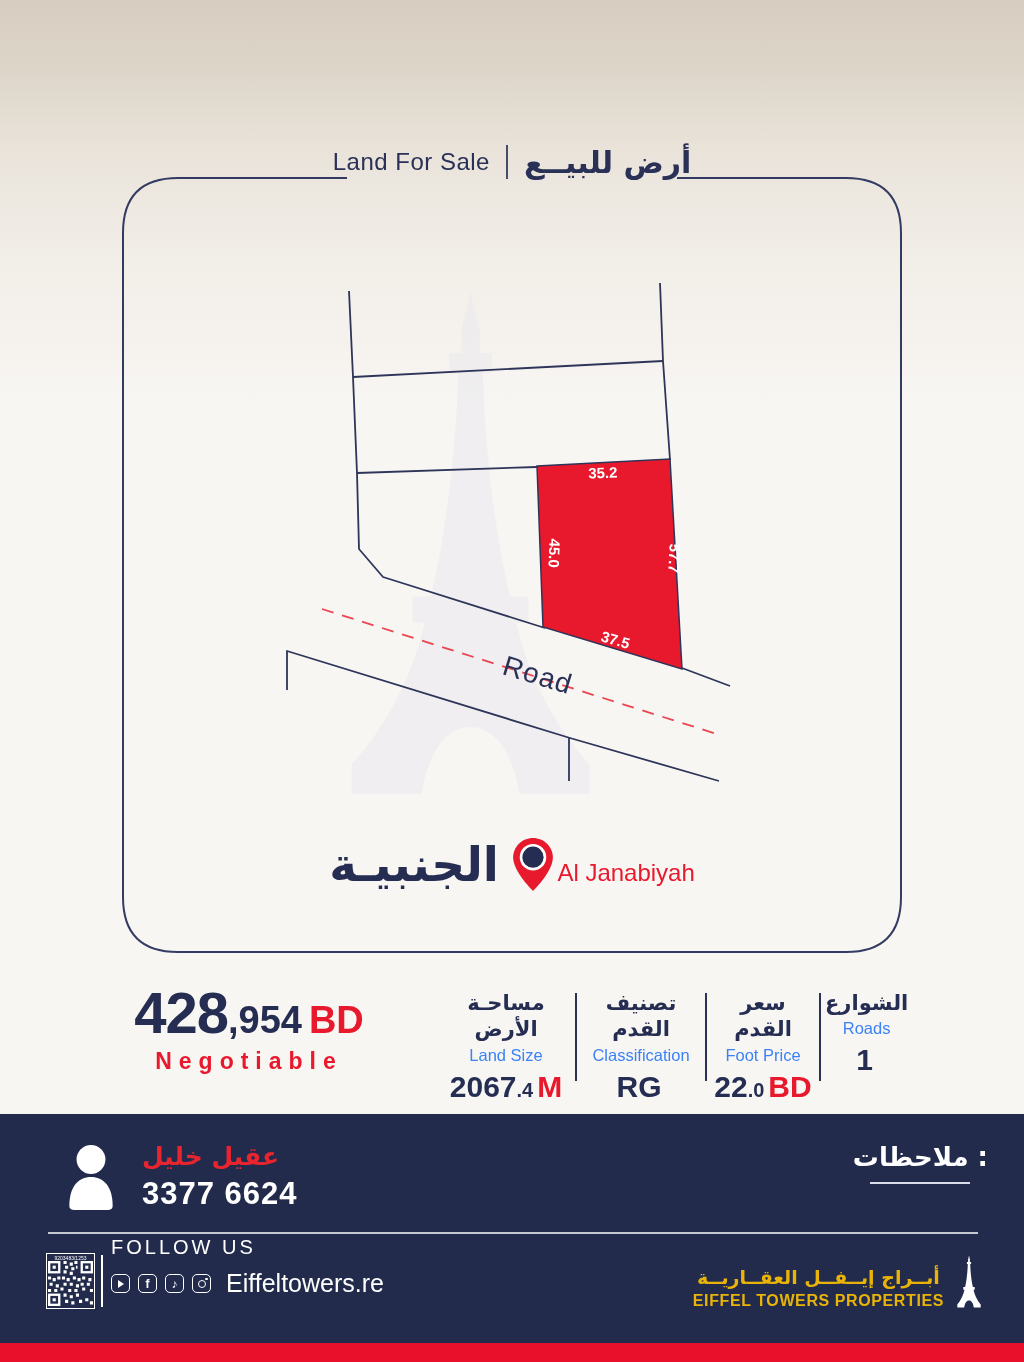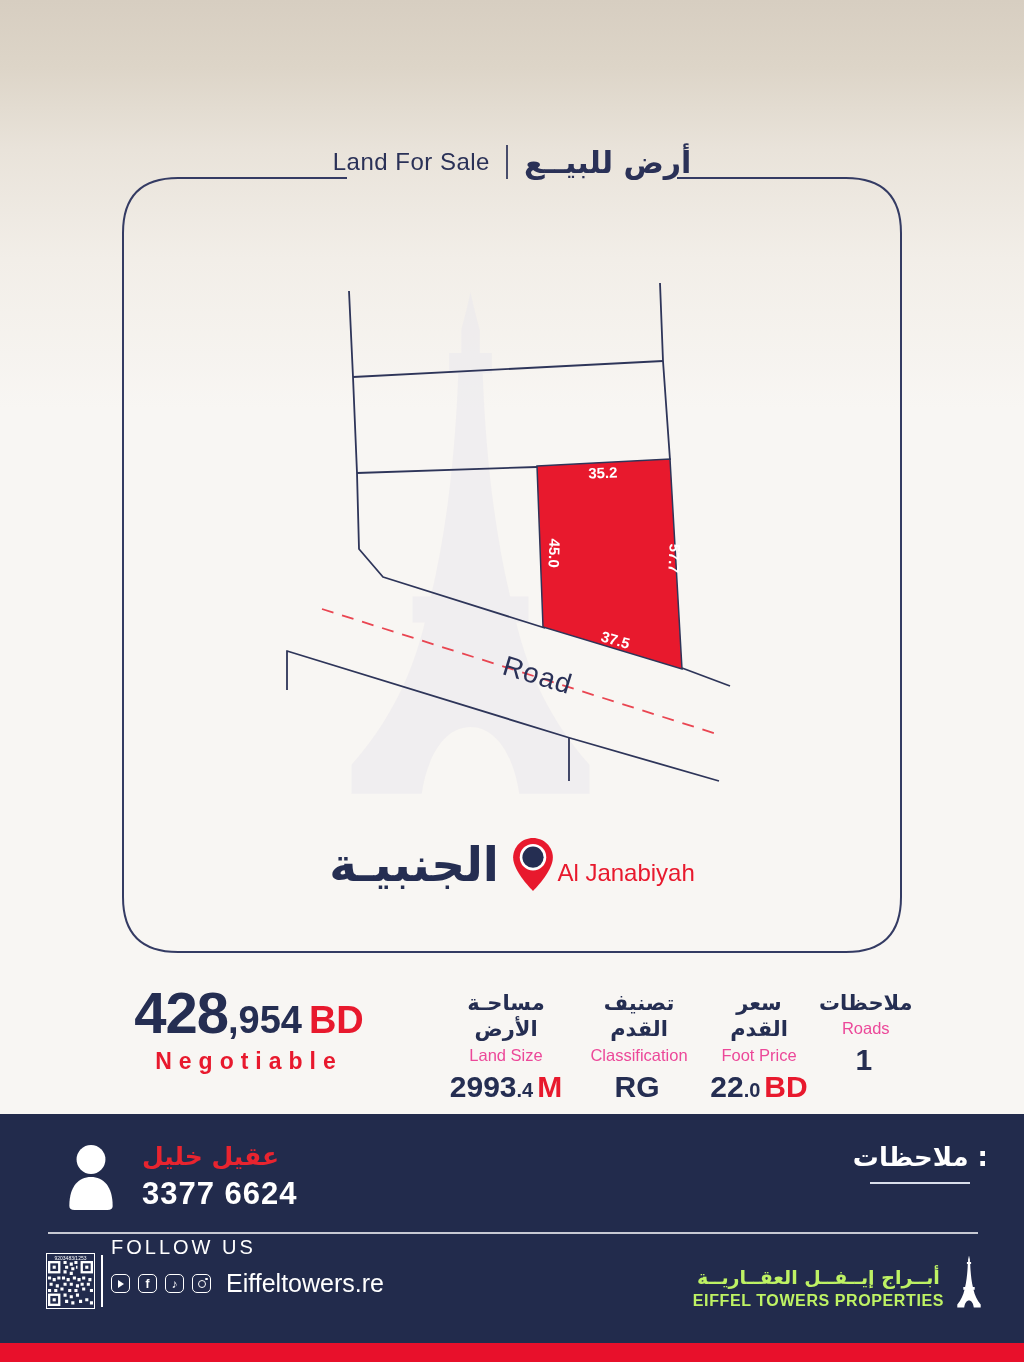--- a/index.html
+++ b/index.html
@@ -34,21 +34,21 @@
   .p-rest { font-size:38px; }
   .p-cur  { font-size:38px; color:#e8192d; margin-left:7px; }
   .p-note { margin-top:6px; font-size:23px; font-weight:bold; color:#e8192d; letter-spacing:7px; }
 
   
   .details { position:absolute; left:437px; top:990px; width:478px; height:94px; display:flex; }
   .col { text-align:center; padding:0 4px; }
   .col.c1{ flex:0 0 138px; } .col.c2{ flex:0 0 128px; } .col.c3{ flex:0 0 112px; } .col.c4{ flex:0 0 88px; }
   .vline { width:2px; background:#2a3157; margin:3px 0; }
   .col .h-ar { font-size:21px; font-weight:bold; color:#252e52; line-height:1.25; }
-  .col .h-en { font-size:16.5px; color:#ec4899; margin-top:3px; }
+  .col .h-en { font-size:16.5px; color:#3b82f6; margin-top:3px; }
   .col .val  { margin-top:7px; font-size:30px; font-weight:bold; color:#252e52; line-height:1; white-space:nowrap; }
   .val .small { font-size:20px; }
   .val .unit  { color:#e8192d; margin-left:4px; }
 
   
   .footer { position:absolute; left:0; top:1114px; width:1024px; height:248px; background:#222b4c; }
   .contact { position:absolute; left:64px; top:28px; display:flex; gap:24px; align-items:center; }
   .c-name  { font-size:25px; font-weight:bold; color:#e8242f; }
   .c-phone { font-size:31px; font-weight:bold; color:#fff; letter-spacing:1px; margin-top:5px; }
   .notes { position:absolute; right:36px; top:28px; text-align:center;margin-left:23px; }
@@ -63,21 +63,21 @@
   .f-row { display:flex; align-items:center; gap:8px; margin-top:10px; }
   .s-icon { width:19px; height:19px; border:1.5px solid #fff; border-radius:5px;
     display:flex; align-items:center; justify-content:center; color:#fff; position:relative; }
   .s-yt::before { content:""; width:0; height:0; border-left:6px solid #fff; border-top:4px solid transparent; border-bottom:4px solid transparent; margin-left:1px; }
   .s-fb { font-size:12px; font-weight:bold; }
   .s-tk { font-size:12px; }
   .ig-lens { width:8px; height:8px; border:1.5px solid #fff; border-radius:50%; }
   .ig-dot  { position:absolute; top:2.5px; right:2.5px; width:2.5px; height:2.5px; background:#fff; border-radius:50%; }
   .f-site { font-size:25px; color:#fff; margin-left:7px; }
   .brand { position:absolute; right:40px; top:140px; display:flex; align-items:center; gap:10px; }
-  .b-text { text-align:center; color:#bef264;margin-top:12px; }
+  .b-text { text-align:center; color:#eab308;margin-top:12px; }
   .b-ar { font-size:19px; font-weight:bold; line-height:1.2; }
   .b-en { font-size:16px; font-weight:bold; letter-spacing:.6px; margin-top:3px; }
   .redbar { position:absolute; left:0; bottom:0; width:1024px; height:19px; background:#e8102b; }
 </style>
 </head>
 <body>
 
 <svg class="map-svg" width="1024" height="960" viewBox="0 0 1024 960">
 
   <path transform="translate(318,292) scale(3.05,2.9)" fill="#e9e8ec" opacity="0.55" d="M50,0 C51,5 52,9 53,13 L53,21 L57,21 L57,28 L54,28 C55,57 58,83 63,105 L69,105 L69,114 L65,114 C69,132 77,149 89,163 L89,173 L66,173 C64,159 58,150 50,150 C42,150 36,159 34,173 L11,173 L11,163 C23,149 31,132 35,114 L31,114 L31,105 L37,105 C42,83 45,57 46,28 L43,28 L43,21 L47,21 L47,13 C48,9 49,5 50,0 Z"></path>
@@ -127,37 +127,37 @@
   <div class="price-line">
     <span class="p-main">428</span><span class="p-rest">,954</span><span class="p-cur">BD</span>
   </div>
   <div class="p-note">Negotiable</div>
 </div>
 
 <div class="details">
   <div class="col c1">
     <div class="h-ar ar">مساحـة الأرض</div>
     <div class="h-en">Land Size</div>
-    <div class="val"><span>2993</span><span class="small">.4</span><span class="unit">M</span></div>
+    <div class="val"><span>2067</span><span class="small">.4</span><span class="unit">M</span></div>
   </div>
   <div class="vline"></div>
   <div class="col c2">
     <div class="h-ar ar">تصنيف القدم</div>
     <div class="h-en">Classification</div>
     <div class="val"><span>RG</span><span class="small"></span><span class="unit"></span></div>
   </div>
   <div class="vline"></div>
   <div class="col c3">
     <div class="h-ar ar">سعر القدم</div>
     <div class="h-en">Foot Price</div>
     <div class="val"><span>22</span><span class="small">.0</span><span class="unit">BD</span></div>
   </div>
   <div class="vline"></div>
   <div class="col c4">
-    <div class="h-ar ar">ملاحظات</div>
+    <div class="h-ar ar">الشوارع</div>
     <div class="h-en">Roads</div>
     <div class="val"><span>1</span><span class="small"></span><span class="unit"></span></div>
   </div>
 </div>
 
 <div class="footer">
 
   <div class="contact">
     <svg width="54" height="66" viewBox="0 0 52 64">
       <circle cx="26" cy="15" r="14" fill="#fff"></circle>

